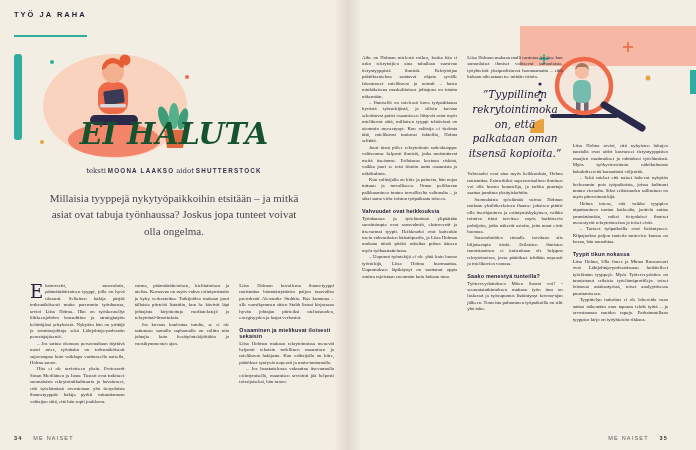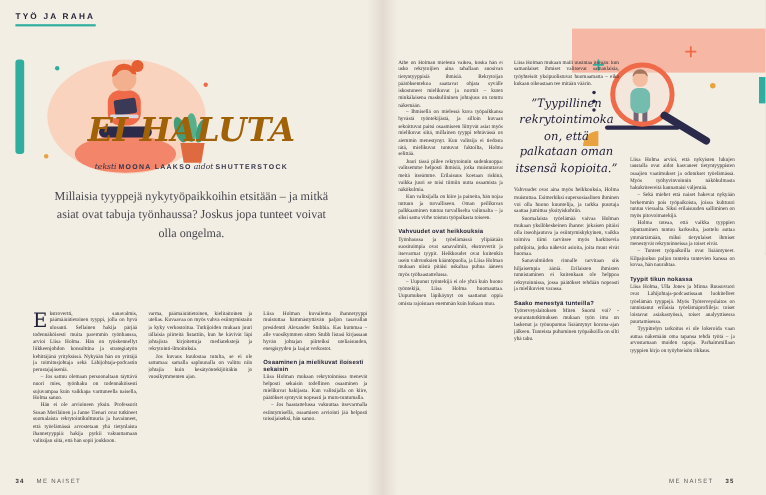--- a/index.html
+++ b/index.html
@@ -7,30 +7,30 @@
   .spread{position:relative;width:696px;height:450px;background:#f3eee4;}
   .page{position:absolute;top:0;height:450px;width:348px;}
   .page-left{left:0;}
   .page-right{left:348px;}
   .gutter{position:absolute;left:334px;top:0;width:28px;height:450px;
     background:linear-gradient(90deg,rgba(0,0,0,0) 0%,rgba(95,75,60,0.12) 50%,rgba(0,0,0,0) 100%);pointer-events:none;}
 
   
   .tag{position:absolute;left:14px;top:10px;font-family:"Liberation Sans",sans-serif;
     font-size:7.5px;font-weight:bold;letter-spacing:2px;color:#1f1f33;
-    padding-bottom:3px;border-bottom:2.5px solid #2fae9f;}
+    padding-bottom:16px;border-bottom:2.5px solid #2fae9f;}
 
   
   .headblock{position:absolute;left:0;top:100px;width:348px;text-align:center;}
   .title1{margin:0;font-family:"DejaVu Serif",serif;font-weight:700;font-size:32px;
     line-height:1.05;letter-spacing:.5px;color:#201f38;}
-  .title2{margin:2px;font-family:"DejaVu Serif",serif;font-weight:700;font-style:italic;
-    font-size:30px;line-height:1.1;color:#a16207;}
+  .title2{margin:17px;font-family:"DejaVu Serif",serif;font-weight:700;font-style:italic;
+    font-size:30px;line-height:1.1;color:#14532d;}
   .byline{margin-top:13px;font-size:7px;color:#33334a;}
-  .byline .lab{font-style:italic;font-family:"DejaVu Serif",serif;}
+  .byline .lab{font-family:"DejaVu Serif",serif;}
   .byline .nm{font-family:"Liberation Sans",sans-serif;font-weight:bold;font-size:6.3px;letter-spacing:1.2px;}
   .standfirst{width:252px;margin:15px auto 0;font-size:11px;line-height:1.48;color:#46464f;}
 
   
   .cols{display:flex;gap:10px;position:absolute;}
   .cols-left{left:30px;top:283px;width:304px;height:140px;}
   .cols-right{left:14px;top:55px;width:306px;height:368px;}
   .col{flex:1;overflow:hidden;}
   .col-offset{padding-top:88px;}
   .bp{margin:0;font-size:4.8px;line-height:1.34;text-align:justify;color:#2b2b2e;}

